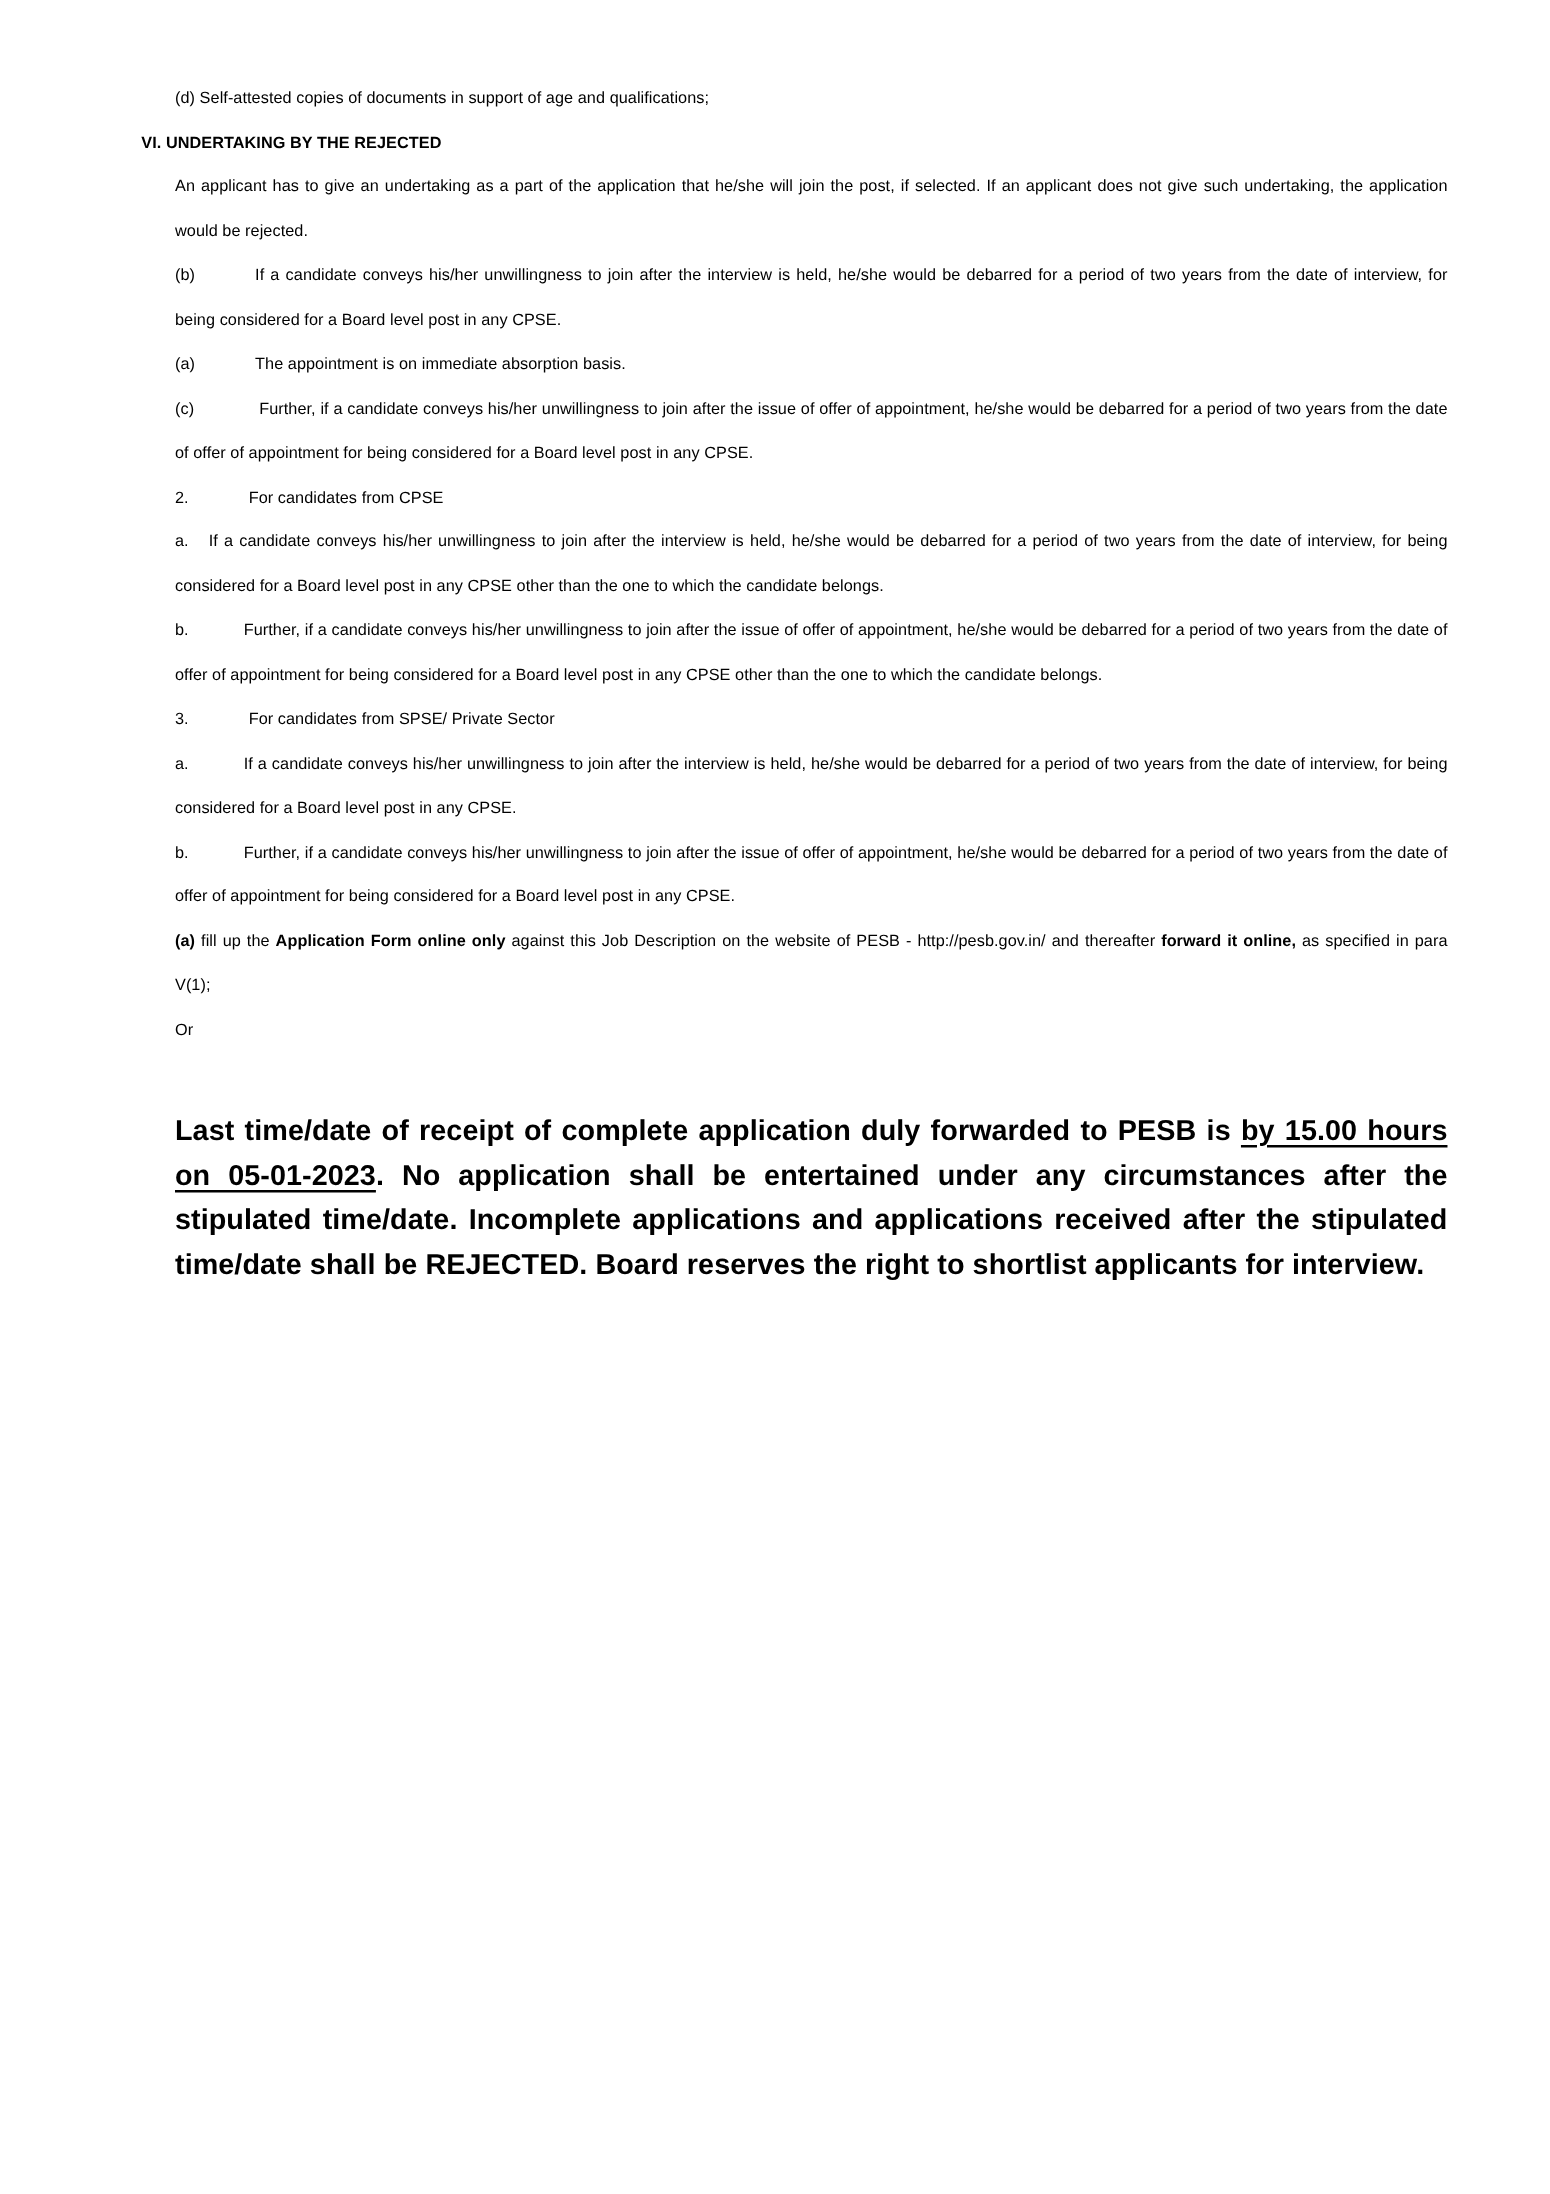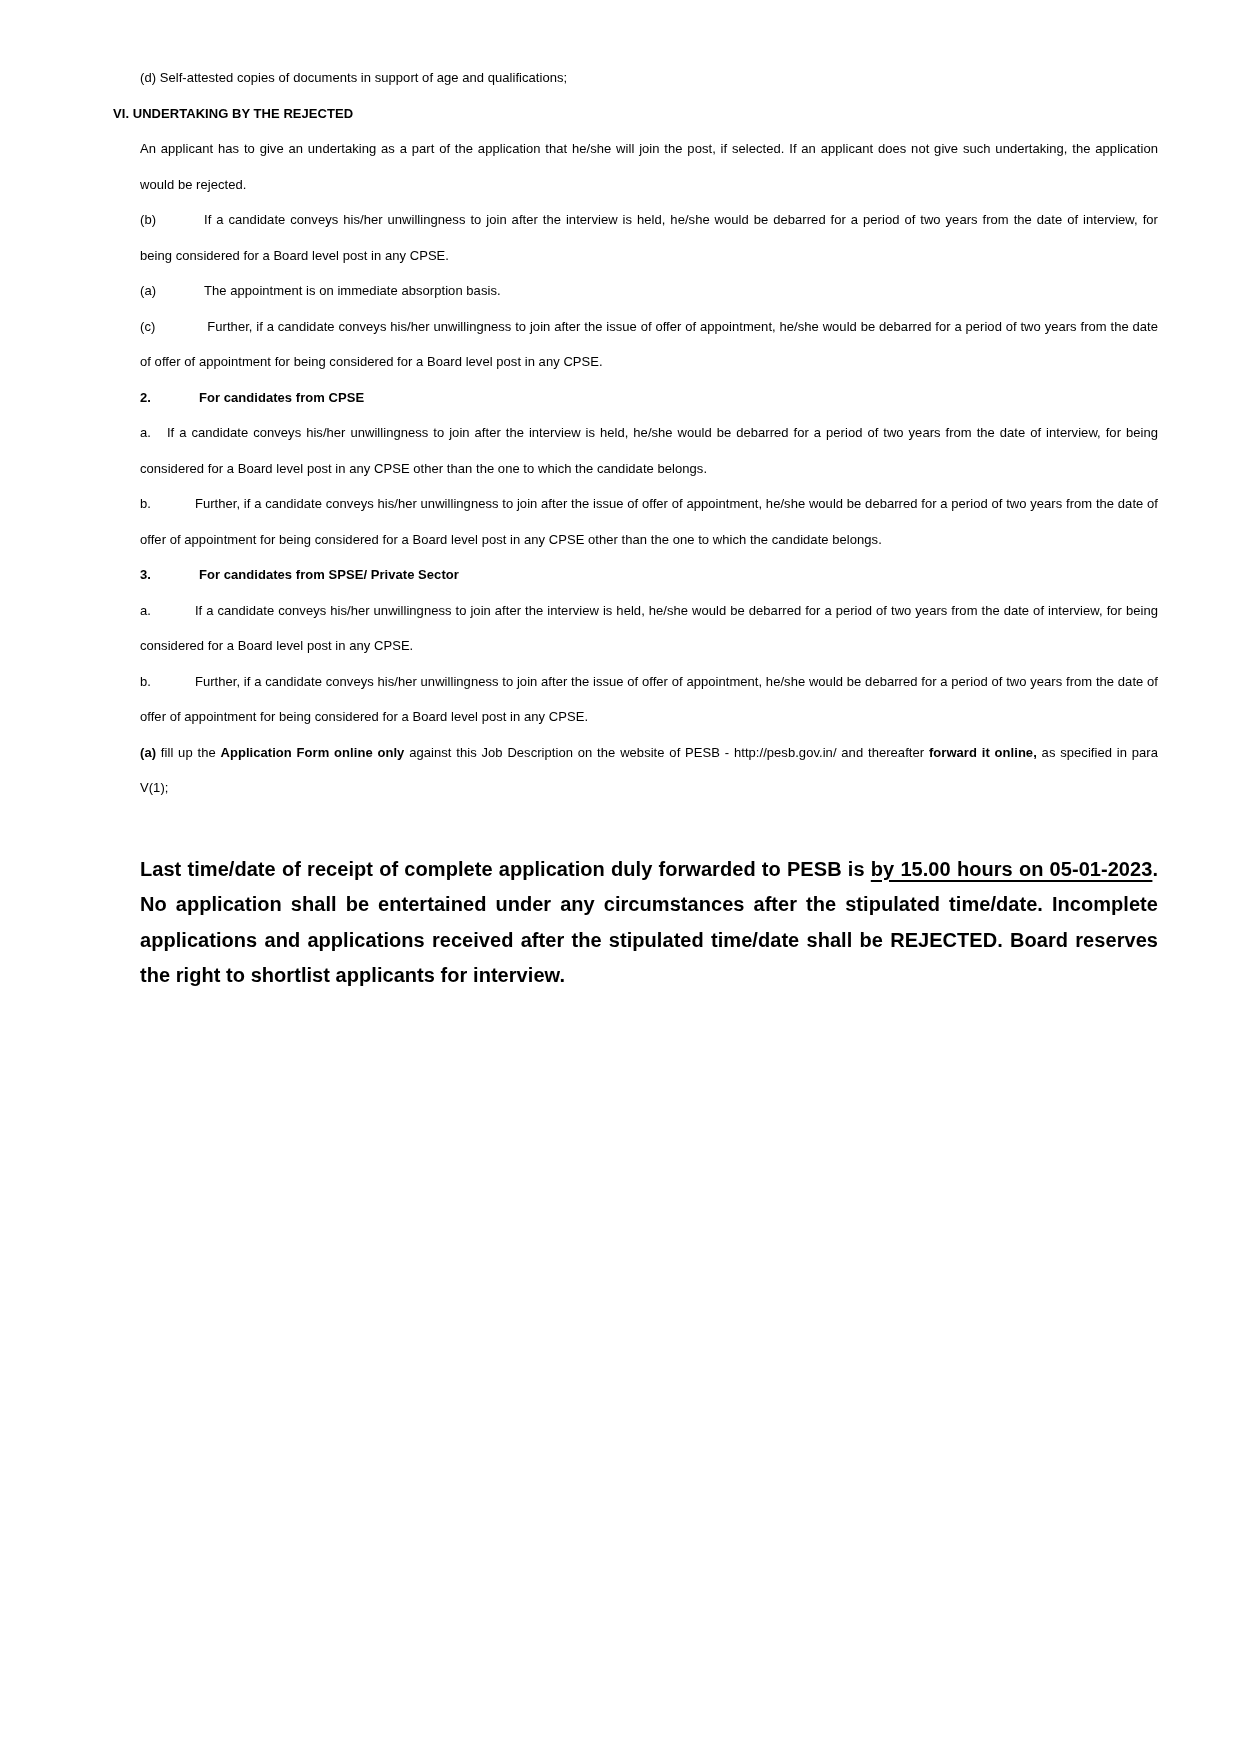--- a/index.html
+++ b/index.html
@@ -40,36 +40,36 @@
   
   .indent {
     padding-left: 27px;
   }
   .heading {
     font-weight: bold;
     padding-left: 0;
     text-align: left;
   }
   .sub-heading {
-    font-weight: bold;
+    font-weight: normal;
     padding-left: 27px;
     text-align: left;
   }
   .sub-heading-just {
     font-weight: bold;
     padding-left: 27px;
     text-align: justify;
   }
   b, strong { font-weight: bold; }
   .u { text-decoration: underline; text-underline-offset: 4px; }
   .final {
     font-weight: bold;
     padding-left: 27px;
     text-align: justify;
-    font-size: 20px;
+    font-size: 23px;
     line-height: 35.5px;
   }
   .gap-final { height: 46px; }
   .tabsp { display: inline-block; }
 </style>
 </head>
 <body>
 
 <div class="page">
 
@@ -117,20 +117,21 @@
     <p class="indent">
       <span>b.</span><span class="tabsp" style="width:44px"></span><span>Further, if a candidate conveys his/her unwillingness to join after the issue of offer of appointment, he/she would be debarred for a period of two years from the date of offer of appointment for being considered for a Board level post in any CPSE.</span>
     </p>
 
 
 
     <p class="indent">
       <b>(a)</b><span> fill up the </span><b>Application Form online only</b><span> against this Job Description on the website of PESB - http://pesb.gov.in/ and thereafter </span><b>forward it online,</b><span> as specified in para V(1);</span>
     </p>
 
+    <p class="sub-heading">Or</p>
 
 
     <div class="gap-final"></div>
 
     <p class="final">
       <span>Last time/date of receipt of complete application duly forwarded to PESB is </span><span class="u">by 15.00 hours on 05-01-2023</span><span>. No application shall be entertained under any circumstances after the stipulated time/date. Incomplete applications and applications received after the stipulated time/date shall be REJECTED. Board reserves the right to shortlist applicants for interview.</span>
     </p>
 
   </div>
 </div>

